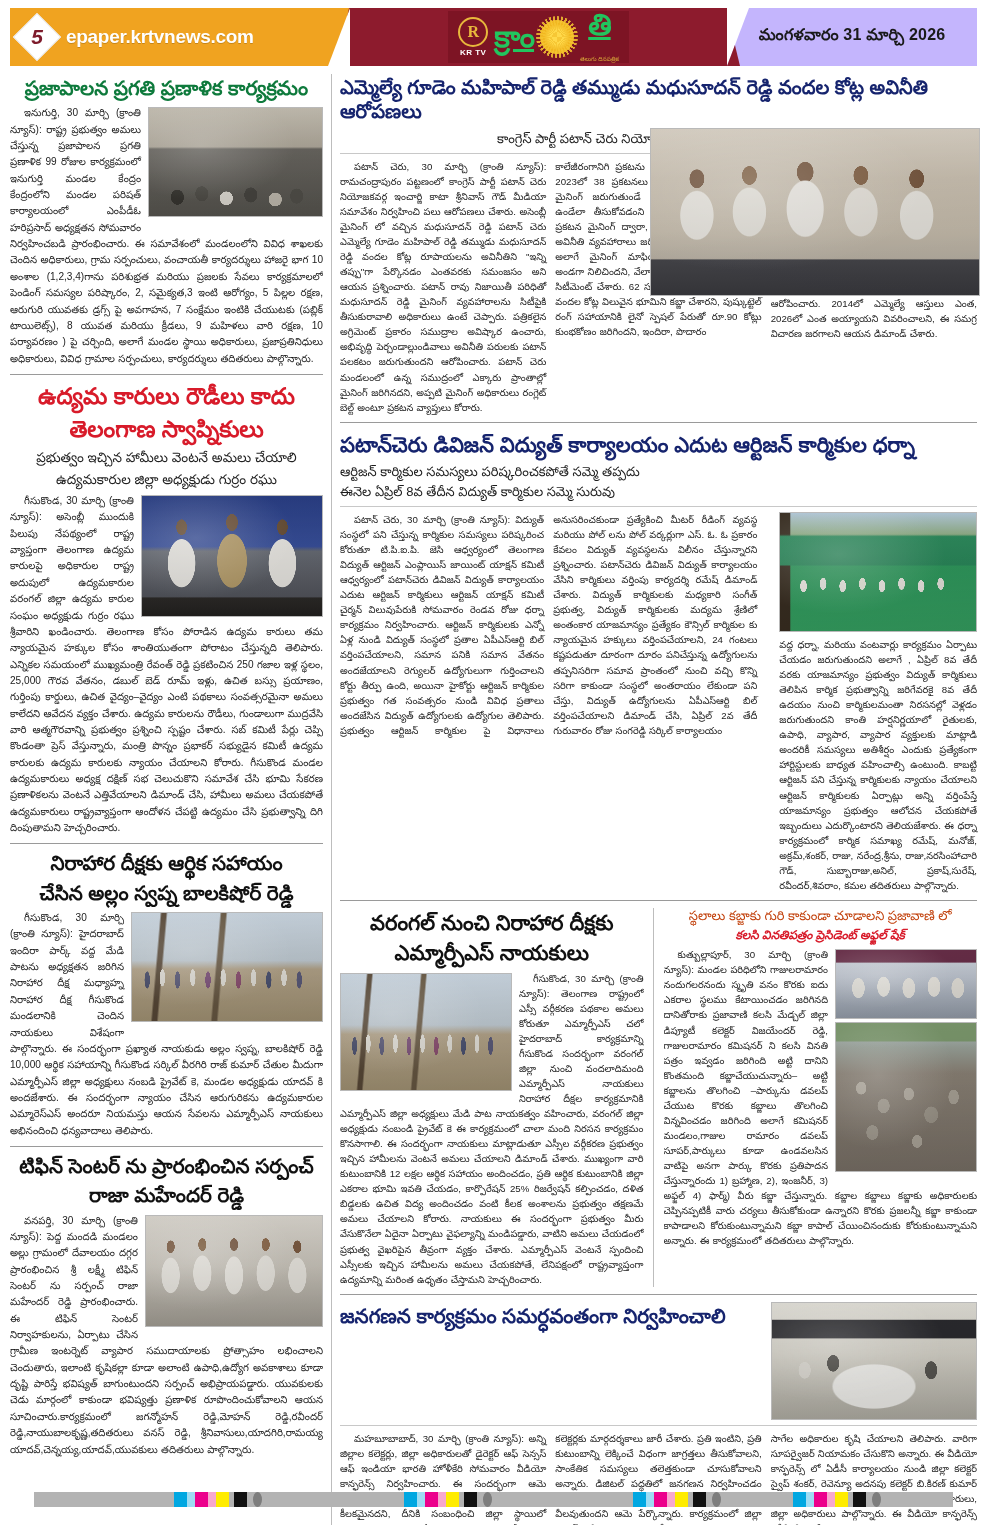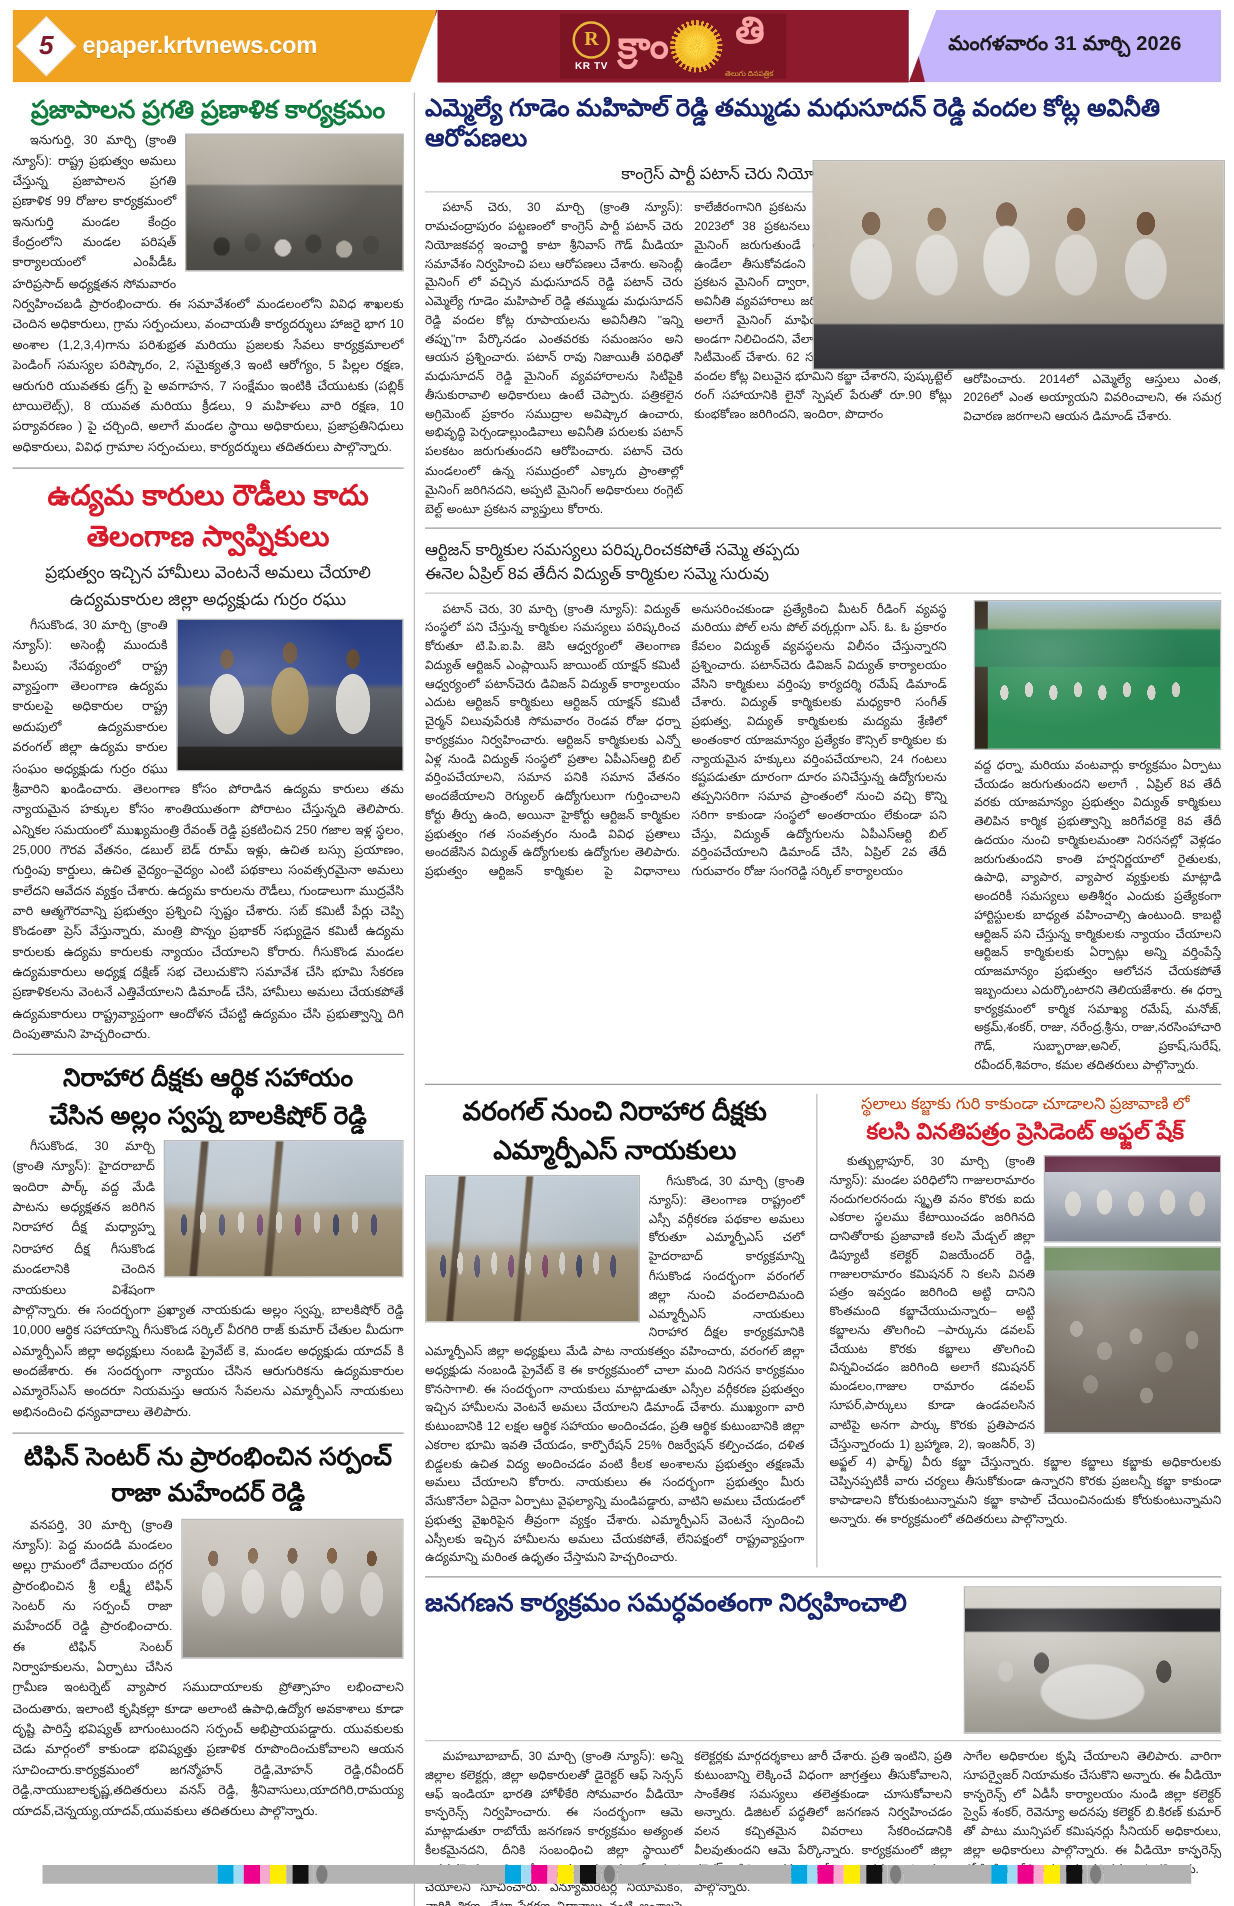--- a/index.html
+++ b/index.html
@@ -91,25 +91,26 @@
     border: 2px solid #e8b83c;
     color: #e8b83c;
     font-size: 16px;
     font-weight: bold;
     display: flex; align-items: center; justify-content: center;
     font-family: "Liberation Serif", serif;
   }
   .kr-wrap { display: flex; flex-direction: column; align-items: center; gap: 1px; }
   .kr-label { color: #fff; font-size: 8px; font-weight: bold; letter-spacing: 0.5px; }
   .tel-logo {
-    color: #fca5a5;
+    color: #22c55e;
     font-size: 30px;
     font-weight: bold;
     line-height: 1;
     letter-spacing: -1px;
+    text-decoration: underline;
   }
   .sunburst {
     width: 34px; height: 34px;
     border-radius: 50%;
     background: radial-gradient(circle, #ffd94a 30%, #f1b61e 55%, #f3c53a 100%);
     position: relative;
   }
   .sunburst::before {
     content: "";
     position: absolute; inset: -4px;
@@ -478,20 +479,21 @@
             <div class="body-txt tight">ప్రాంతాల్లో భూ కబ్జాలు జరిగాయని తెలిపారు. అనుబంధ సూపర్ ఎమ్మెల్యే అనుచరులు ఫ్లాట్ కబ్జాలు చేసి ప్రజలకు విక్రయించేటట్లు విమర్శించారు. అక్రమ మైనింగ్, భూ కబ్జాపై సీల్ ఏర్పాటు చేసి సమగ్ర విచారణ జరిపించాలని, అక్రమ మైనింగ్‌కి మధుసూదన్ రెడ్డి అక్రమాలపై దర్యాప్తు జరిపి కఠిన చర్యలు తీసుకోవాలని కోరారు. పాపన్నపేట్ 117 ఎకరాల విషయ ప్రత్యేక భూములు మైనింగ్ జరిగి వేసిన విచారణ జరిపించాలి, అలాగే నిరుపేద వారికి చెందుతుండటం వేశారని ఆరోపించారు. 2014లో ఎమ్మెల్యే ఆస్తులు ఎంత, 2026లో ఎంత అయ్యాయని వివరించాలని, ఈ సమగ్ర విచారణ జరగాలని ఆయన డిమాండ్ చేశారు.</div>
           </div>
         </div>
 
         <div class="photo ph-press" style="position:absolute;left:650px;top:120px;width:330px;height:168px;"></div>
       </div>
 
       <hr class="hr">
 
       <div>
+        <div class="hl hl-navy">పటాన్‌చెరు డివిజన్ విద్యుత్ కార్యాలయం ఎదుట ఆర్టిజన్ కార్మికుల ధర్నా</div>
         <div class="sub-l">ఆర్టిజన్ కార్మికుల సమస్యలు పరిష్కరించకపోతే సమ్మె తప్పదు</div>
         <div class="sub-l" style="margin-bottom:4px;">ఈనెల ఏప్రిల్ 8వ తేదీన విద్యుత్ కార్మికుల సమ్మె సురువు</div>
         <hr class="hr-thin">
         <div style="display:grid;grid-template-columns:1fr 1fr 1fr;column-gap:22px;">
           <div class="body-txt tight para-ind c2" style="grid-column:span 2;column-count:2;">పటాన్ చెరు, 30 మార్చి (క్రాంతి న్యూస్): విద్యుత్ సంస్థలో పని చేస్తున్న కార్మికుల సమస్యలు పరిష్కరించ కోరుతూ టి.పి.ఐ.పి. జెసి ఆధ్వర్యంలో తెలంగాణ విద్యుత్ ఆర్టిజన్ ఎంప్లాయిస్ జాయింట్ యాక్షన్ కమిటీ ఆధ్వర్యంలో పటాన్‌చెరు డివిజన్ విద్యుత్ కార్యాలయం ఎదుట ఆర్టిజన్ కార్మికులు ఆర్టిజన్ యాక్షన్ కమిటీ చైర్మన్ విలువుపేరుకి సోమవారం రెండవ రోజు ధర్నా కార్యక్రమం నిర్వహించారు. ఆర్టిజన్ కార్మికులకు ఎన్నో ఏళ్ల నుండి విద్యుత్ సంస్థలో ప్రతాల ఏపీఎస్ఆర్టి బిల్ వర్తింపచేయాలని, సమాన పనికి సమాన వేతనం అందజేయాలని రెగ్యులర్ ఉద్యోగులుగా గుర్తించాలని కోర్టు తీర్పు ఉంది, అయినా హైకోర్టు ఆర్టిజన్ కార్మికుల ప్రభుత్వం గత సంవత్సరం నుండి వివిధ ప్రతాలు అందజేసిన విద్యుత్ ఉద్యోగులకు ఉద్యోగుల తెలిపారు. ప్రభుత్వం ఆర్టిజన్ కార్మికుల పై విధానాలు అనుసరించకుండా ప్రత్యేకించి మీటర్ రీడింగ్ వ్యవస్థ మరియు పోల్ లను పోల్ వర్కర్లుగా ఎస్. ఓ. ఓ ప్రకారం కేవలం విద్యుత్ వ్యవస్థలను విలీనం చేస్తున్నారని ప్రశ్నించారు. పటాన్‌చెరు డివిజన్ విద్యుత్ కార్యాలయం వేసిని కార్మికులు వర్తింపు కార్యదర్శి రమేష్ డిమాండ్ చేశారు. విద్యుత్ కార్మికులకు మధ్యకారి సంగీత్ ప్రభుత్వ, విద్యుత్ కార్మికులకు మద్యమ శ్రేణిలో అంతంకార యాజమాన్యం ప్రత్యేకం కౌన్సిల్ కార్మికుల కు న్యాయమైన హక్కులు వర్తింపచేయాలని, 24 గంటలు కష్టపడుతూ దూరంగా దూరం పనిచేస్తున్న ఉద్యోగులను తప్పనిసరిగా సమావ ప్రాంతంలో నుంచి వచ్చి కొన్ని సరిగా కాకుండా సంస్థలో అంతరాయం లేకుండా పని చేస్తు, విద్యుత్ ఉద్యోగులను ఏపీఎస్ఆర్టి బిల్ వర్తింపచేయాలని డిమాండ్ చేసి, ఏప్రిల్ 2వ తేదీ గురువారం రోజు సంగరెడ్డి సర్కిల్ కార్యాలయం</div>
           <div>
             <div class="photo ph-dharna" style="width:100%;height:120px;margin-bottom:5px;"></div>
             <div class="body-txt tight">వద్ద ధర్నా, మరియు వంటవార్లు కార్యక్రమం ఏర్పాటు చేయడం జరుగుతుందని అలాగే , ఏప్రిల్ 8వ తేదీ వరకు యాజమాన్యం ప్రభుత్వం విద్యుత్ కార్మికులు తెలిపిన కార్మిక ప్రభుత్వాన్ని జరిగేవరకై 8వ తేదీ ఉదయం నుంచి కార్మికులమంతా నిరసనల్లో వెళ్లడం జరుగుతుందని కాంతి హర్షనిర్ణయాలో రైతులకు, ఉపాధి, వ్యాపార, వ్యాపార వ్యక్తులకు మాట్లాడి అందరికీ సమస్యలు అతిశీర్షం ఎందుకు ప్రత్యేకంగా హార్టిస్టులకు బాధ్యత వహించాల్సి ఉంటుంది. కాబట్టి ఆర్టిజన్ పని చేస్తున్న కార్మికులకు న్యాయం చేయాలని ఆర్టిజన్ కార్మికులకు ఏర్పాట్లు అన్ని వర్తింపేస్తే యాజమాన్యం ప్రభుత్వం ఆలోచన చేయకపోతే ఇబ్బందులు ఎదుర్కొంటారని తెలియజేశారు. ఈ ధర్నా కార్యక్రమంలో కార్మిక సమాఖ్య రమేష్, మనోజ్, అక్రమ్,శంకర్, రాజు, నరేంద్ర,శ్రీను, రాజు,నరసింహాచారి గౌడ్, సుబ్బారాజు,అనిల్, ప్రకాష్,సురేష్, రవీందర్,శివరాం, కమల తదితరులు పాల్గొన్నారు.</div>
           </div>
         </div>
@@ -505,21 +507,21 @@
           <div class="hl hl-big">వరంగల్ నుంచి నిరాహార దీక్షకు</div>
           <div class="hl hl-big">ఎమ్మార్పీఎస్ నాయకులు</div>
           <div class="flow" style="margin-top:4px;">
             <div class="photo ph-group ph-l" style="width:172px;height:118px;"></div>
             <div class="body-txt tight para-ind">గీసుకొండ, 30 మార్చి (క్రాంతి న్యూస్): తెలంగాణ రాష్ట్రంలో ఎస్సీ వర్గీకరణ పథకాల అమలు కోరుతూ ఎమ్మార్పీఎస్ చలో హైదరాబాద్ కార్యక్రమాన్ని గీసుకొండ సందర్భంగా వరంగల్ జిల్లా నుంచి వందలాదిమంది ఎమ్మార్పీఎస్ నాయకులు నిరాహార దీక్షల కార్యక్రమానికి ఎమ్మార్పీఎస్ జిల్లా అధ్యక్షులు మేడి పాట నాయకత్వం వహించారు, వరంగల్ జిల్లా అధ్యక్షుడు నంబండి ప్రైవేట్ కె ఈ కార్యక్రమంలో చాలా మంది నిరసన కార్యక్రమం కొనసాగాలి. ఈ సందర్భంగా నాయకులు మాట్లాడుతూ ఎస్సీల వర్గీకరణ ప్రభుత్వం ఇచ్చిన హామీలను వెంటనే అమలు చేయాలని డిమాండ్ చేశారు. ముఖ్యంగా వారి కుటుంబానికి 12 లక్షల ఆర్థిక సహాయం అందించడం, ప్రతి ఆర్థిక కుటుంబానికి జిల్లా ఎకరాల భూమి ఇవతి చేయడం, కార్పొరేషన్ 25% రిజర్వేషన్ కల్పించడం, దళిత బిడ్డలకు ఉచిత విద్య అందించడం వంటి కీలక అంశాలను ప్రభుత్వం తక్షణమే అమలు చేయాలని కోరారు. నాయకులు ఈ సందర్భంగా ప్రభుత్వం మీరు వేసుకొనేలా ఏదైనా ఏర్పాటు వైఫల్యాన్ని మండిపడ్డారు, వాటిని అమలు చేయడంలో ప్రభుత్వ వైఖరిపైన తీవ్రంగా వ్యక్తం చేశారు. ఎమ్మార్పీఎస్ వెంటనే స్పందించి ఎస్సీలకు ఇచ్చిన హామీలను అమలు చేయకపోతే, లేనిపక్షంలో రాష్ట్రవ్యాప్తంగా ఉద్యమాన్ని మరింత ఉధృతం చేస్తామని హెచ్చరించారు.</div>
           </div>
         </div>
 
         <div>
           <div class="sub-red">స్థలాలు కబ్జాకు గురి కాకుండా చూడాలని ప్రజావాణి లో</div>
-          <div class="hl hl-red-sm" style="font-size:18px;">కలసి వినతిపత్రం  ప్రెసిడెంట్ అఫ్జల్ షేక్</div>
+          <div class="hl hl-red-sm" style="font-size:12px;font-style:italic;">కలసి వినతిపత్రం  ప్రెసిడెంట్ అఫ్జల్ షేక్</div>
           <div class="flow" style="margin-top:4px;">
             <div class="ph-r" style="width:142px;">
               <div class="photo ph-hall" style="width:142px;height:70px;margin-bottom:3px;"></div>
               <div class="photo ph-rocks" style="width:142px;height:150px;"></div>
             </div>
             <div class="body-txt tight para-ind">కుత్బుల్లాపూర్, 30 మార్చి (క్రాంతి న్యూస్): మండల పరిధిలోని గాజులరామారం నందుగలరనందు స్మృతి వనం కొరకు ఐదు ఎకరాల స్థలము కేటాయించడం జరిగినది దానితోరాకు ప్రజావాణి కలసి మేడ్చల్ జిల్లా డిప్యూటీ కలెక్టర్ విజయేందర్ రెడ్డి, గాజులరామారం కమిషనర్ ని కలసి వినతి పత్రం ఇవ్వడం జరిగింది అట్టి దానిని కొంతమంది కబ్జాచేయుచున్నారు– అట్టి కబ్జాలను తొలగించి –పార్కును డవలప్ చేయుట కొరకు కబ్జాలు తొలగించి విన్నవించడం జరిగింది అలాగే కమిషనర్ మండలం,గాజుల రామారం డవలప్ సూపర్,పార్కులు కూడా ఉండవలసిన వాటిపై అనగా పార్కు కొరకు ప్రతిపాదన చేస్తున్నారందు 1) బ్రహ్మాణ, 2), ఇంజనీర్, 3) అఫ్జల్ 4) ఫార్మ్) వీరు కబ్జా చేస్తున్నారు. కబ్జాల కబ్జాలు కబ్జాకు అధికారులకు చెప్పినప్పటికీ వారు చర్యలు తీసుకోకుండా ఉన్నారని కొరకు ప్రజలన్నీ కబ్జా కాకుండా కాపాడాలని కోరుకుంటున్నామని కబ్జా కాపాల్ చేయించినందుకు కోరుకుంటున్నామని అన్నారు. ఈ కార్యక్రమంలో తదితరులు పాల్గొన్నారు.</div>
           </div>
         </div>
       </div>
 

